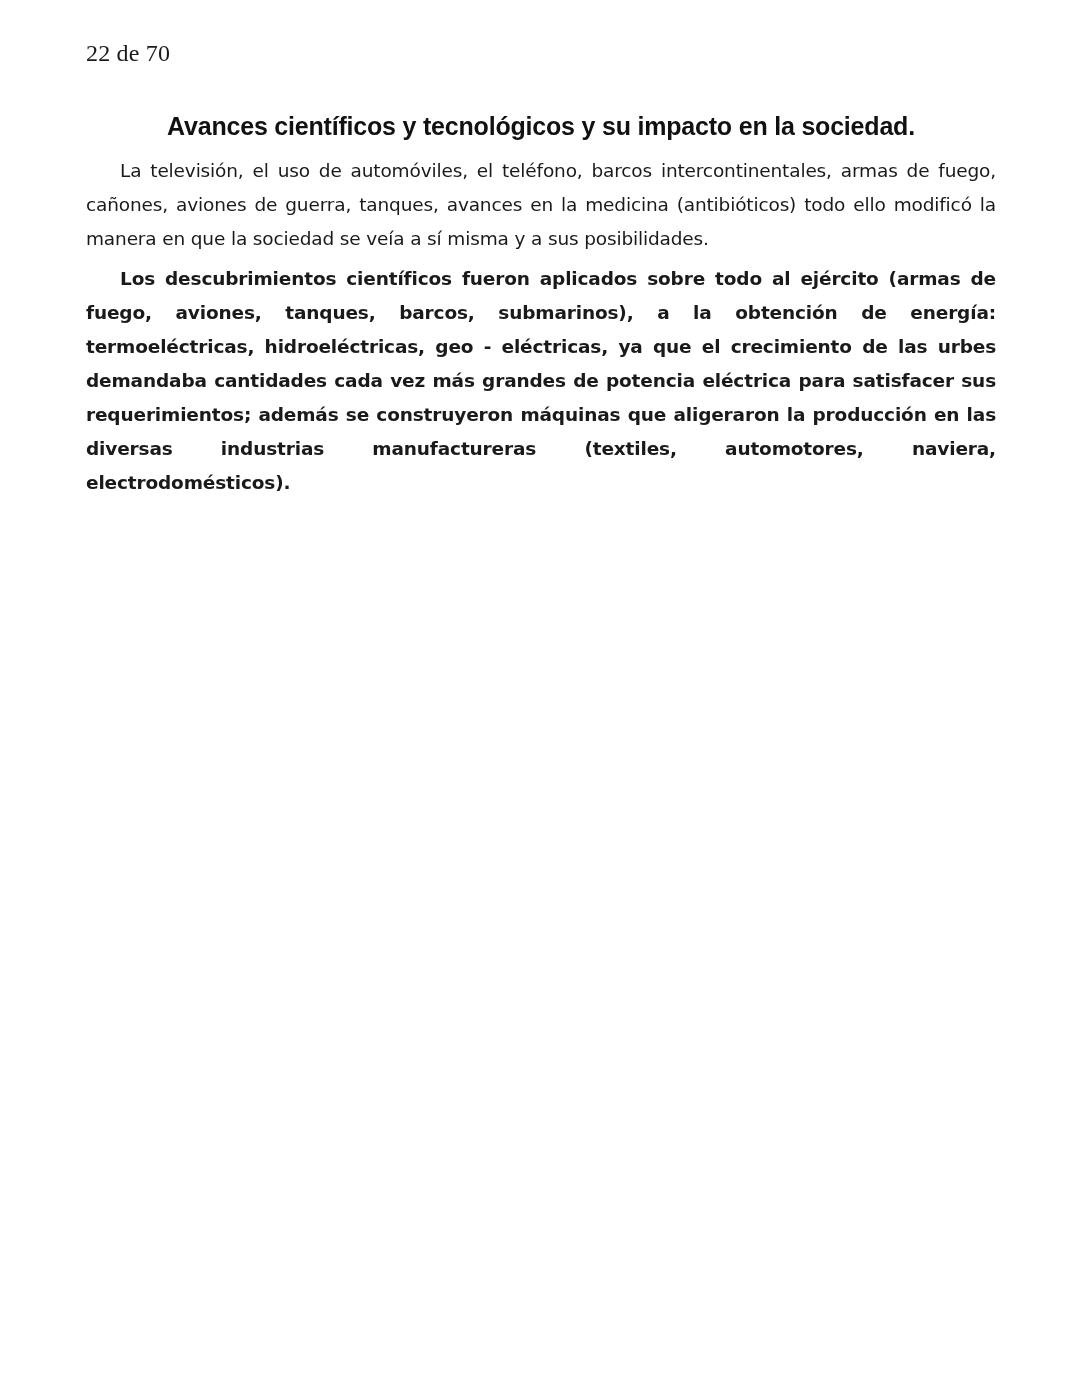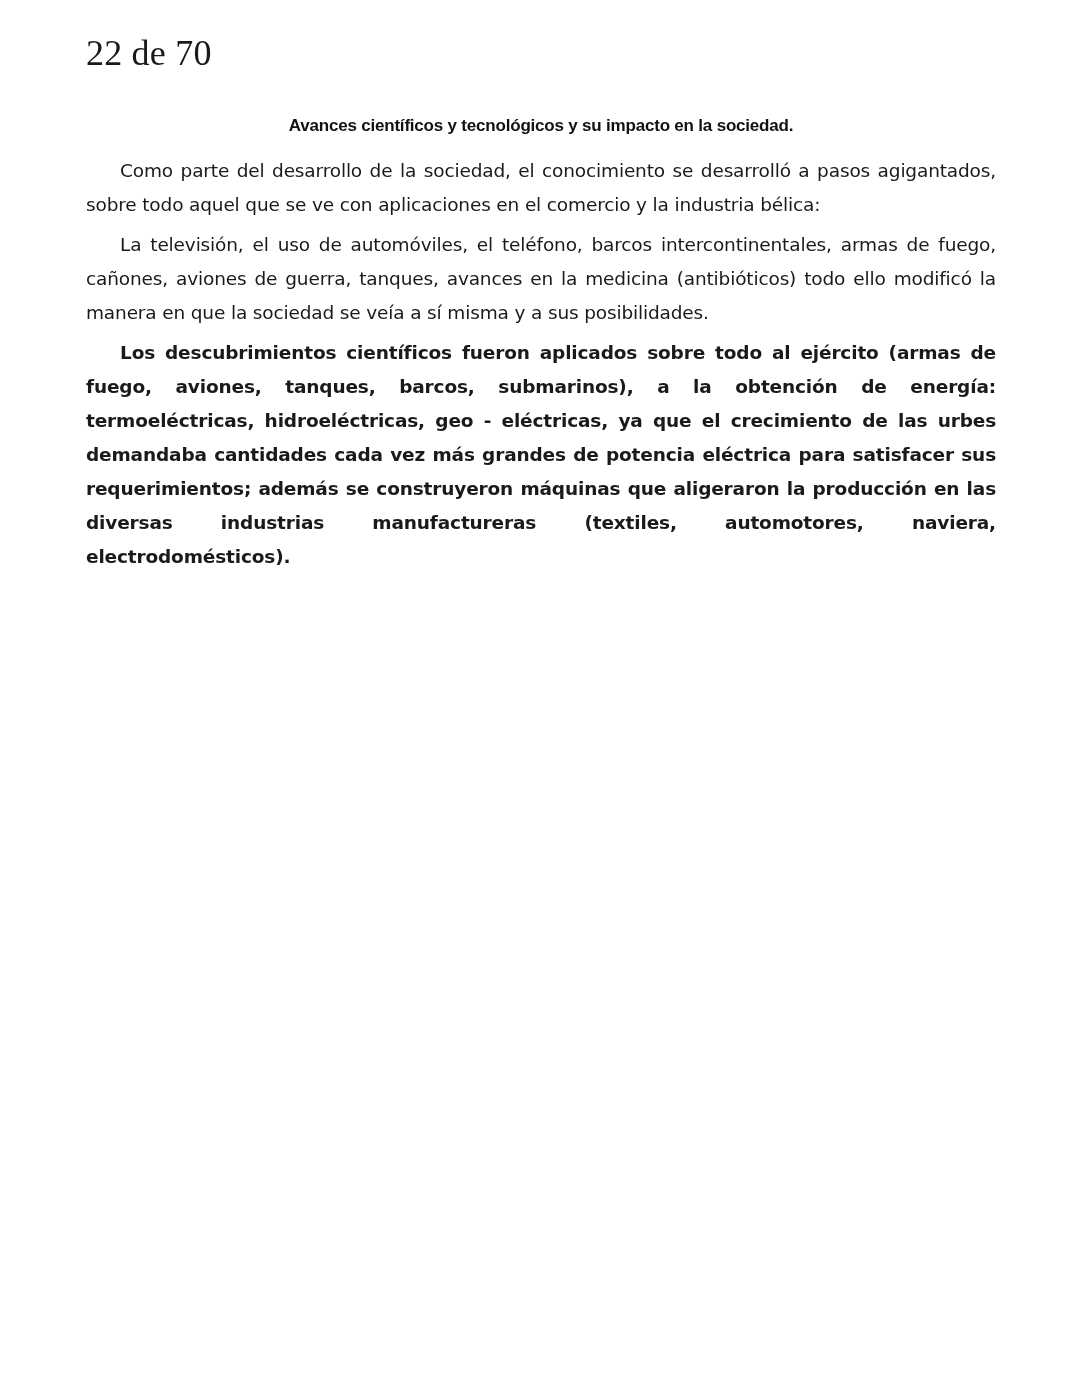--- a/index.html
+++ b/index.html
@@ -21,35 +21,35 @@
     box-sizing: border-box;
     padding: 0;
     background: #ffffff;
     overflow: hidden;
   }
   .page-number {
     position: absolute;
     top: 36px;
     left: 86px;
     font-family: "Liberation Serif", serif;
-    font-size: 36px;
+    font-size: 24px;
     line-height: 34px;
     color: #1a1a1a;
     letter-spacing: 0.2px;
   }
   .content {
     position: absolute;
     top: 110px;
     left: 86px;
     width: 910px;
   }
   .section-title {
     font-family: "Liberation Sans", sans-serif;
     font-weight: bold;
-    font-size: 17px;
+    font-size: 25px;
     line-height: 32px;
     text-align: center;
     color: #111111;
     margin: 0 0 12px 0;
     letter-spacing: -0.2px;
   }
   p.body-par {
     font-family: "DejaVu Sans", sans-serif;
     font-size: 18.5px;
     line-height: 34px;
@@ -71,20 +71,19 @@
 <body>
 
 <div class="page">
 
   <div class="page-number">22 de 70</div>
 
   <div class="content">
 
     <h1 class="section-title">Avances científicos y tecnológicos y su impacto en la sociedad.</h1>
 
-    <p class="body-par">Como parte del desarrollo de la sociedad, el conocimiento se desarrolló a pasos agigantados, sobre todo aquel que se ve con aplicaciones en el comercio y la industria bélica:</p>
 
     <p class="body-par">La televisión, el uso de automóviles, el teléfono, barcos intercontinentales, armas de fuego, cañones, aviones de guerra, tanques, avances en la medicina (antibióticos) todo ello modificó la manera en que la sociedad se veía a sí misma y a sus posibilidades.</p>
 
     <p class="body-par">Los descubrimientos científicos fueron aplicados sobre todo al ejército (armas de fuego, aviones, tanques, barcos, submarinos), a la obtención de energía: termoeléctricas, hidroeléctricas, geo - eléctricas, ya que el crecimiento de las urbes demandaba cantidades cada vez más grandes de potencia eléctrica para satisfacer sus requerimientos; además se construyeron máquinas que aligeraron la producción en las diversas industrias manufactureras (textiles, automotores, naviera, electrodomésticos).</p>
 
   </div>
 </div>
 
 </body></html>

